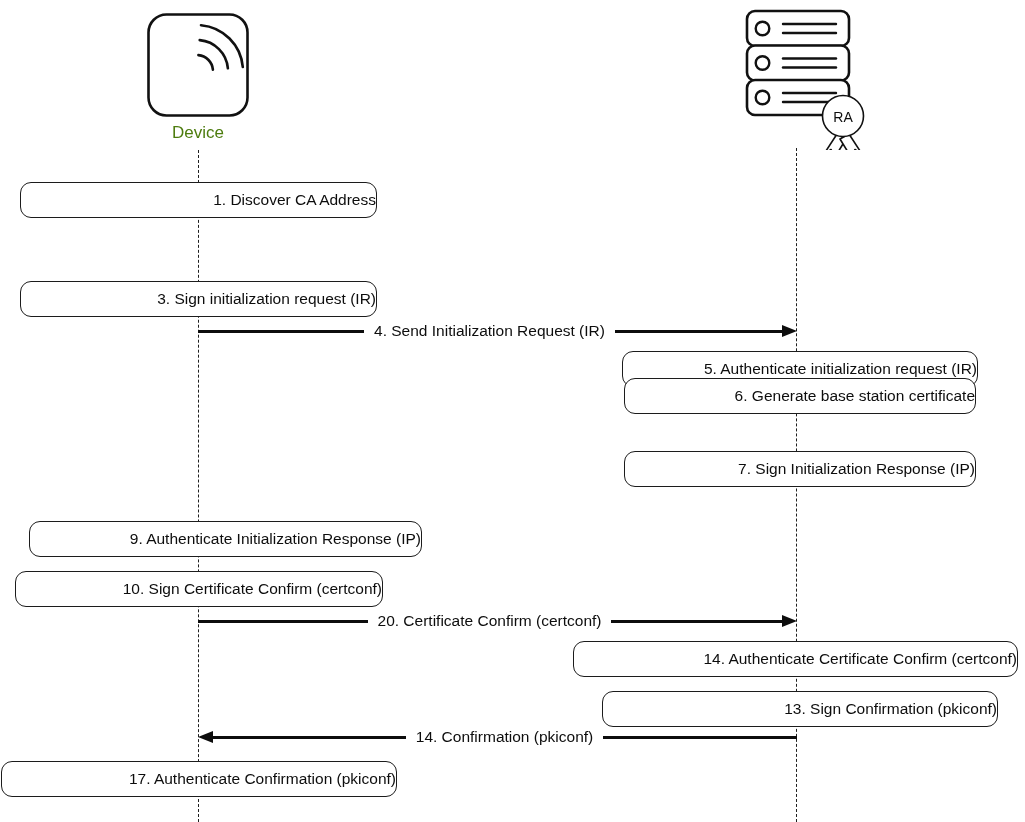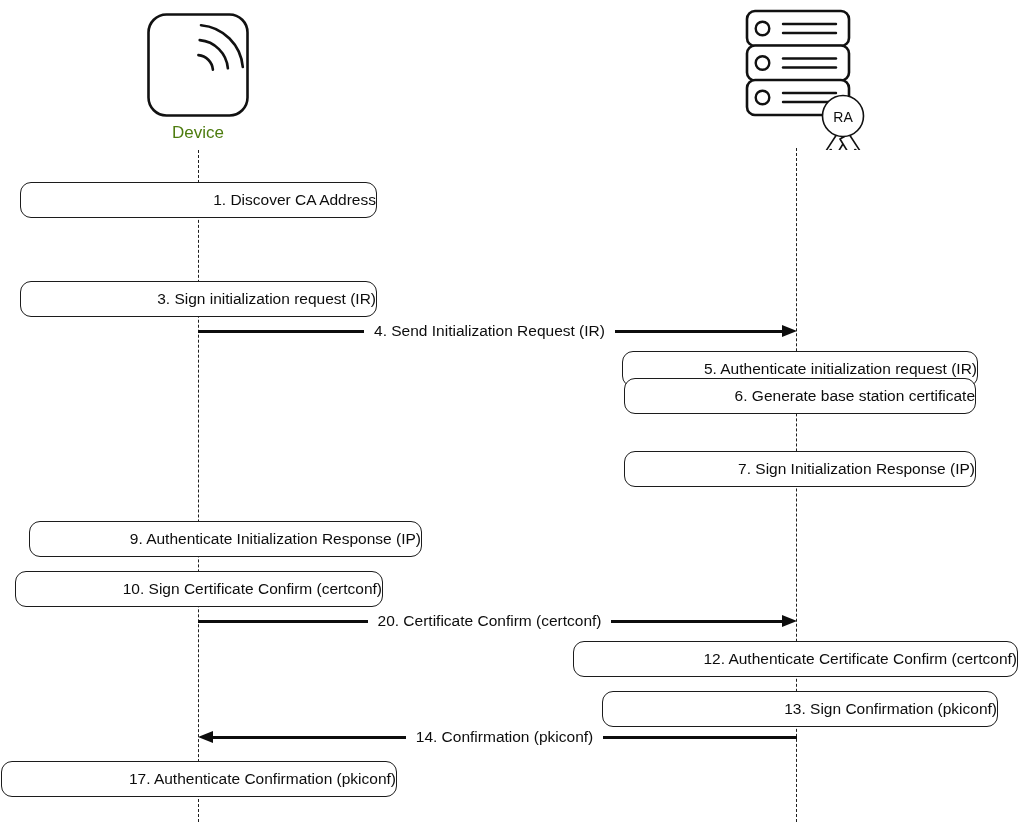--- a/index.html
+++ b/index.html
@@ -135,21 +135,21 @@
   <div class="step-box" id="s7">
       <span>7. Sign Initialization Response (IP)</span>
     </div>
   <div class="step-box" id="s9">
       <span>9. Authenticate Initialization Response (IP)</span>
     </div>
   <div class="step-box" id="s10">
       <span>10. Sign Certificate Confirm (certconf)</span>
     </div>
   <div class="step-box" id="s12">
-      <span>12. Authenticate Certificate Confirm (certconf)</span>
+      <span>14. Authenticate Certificate Confirm (certconf)</span>
     </div>
   <div class="step-box" id="s13">
       <span>13. Sign Confirmation (pkiconf)</span>
     </div>
   <div class="step-box" id="s15">
       <span>17. Authenticate Confirmation (pkiconf)</span>
     </div>
 
   <div class="msg" id="m4">
     <div class="line"></div>

